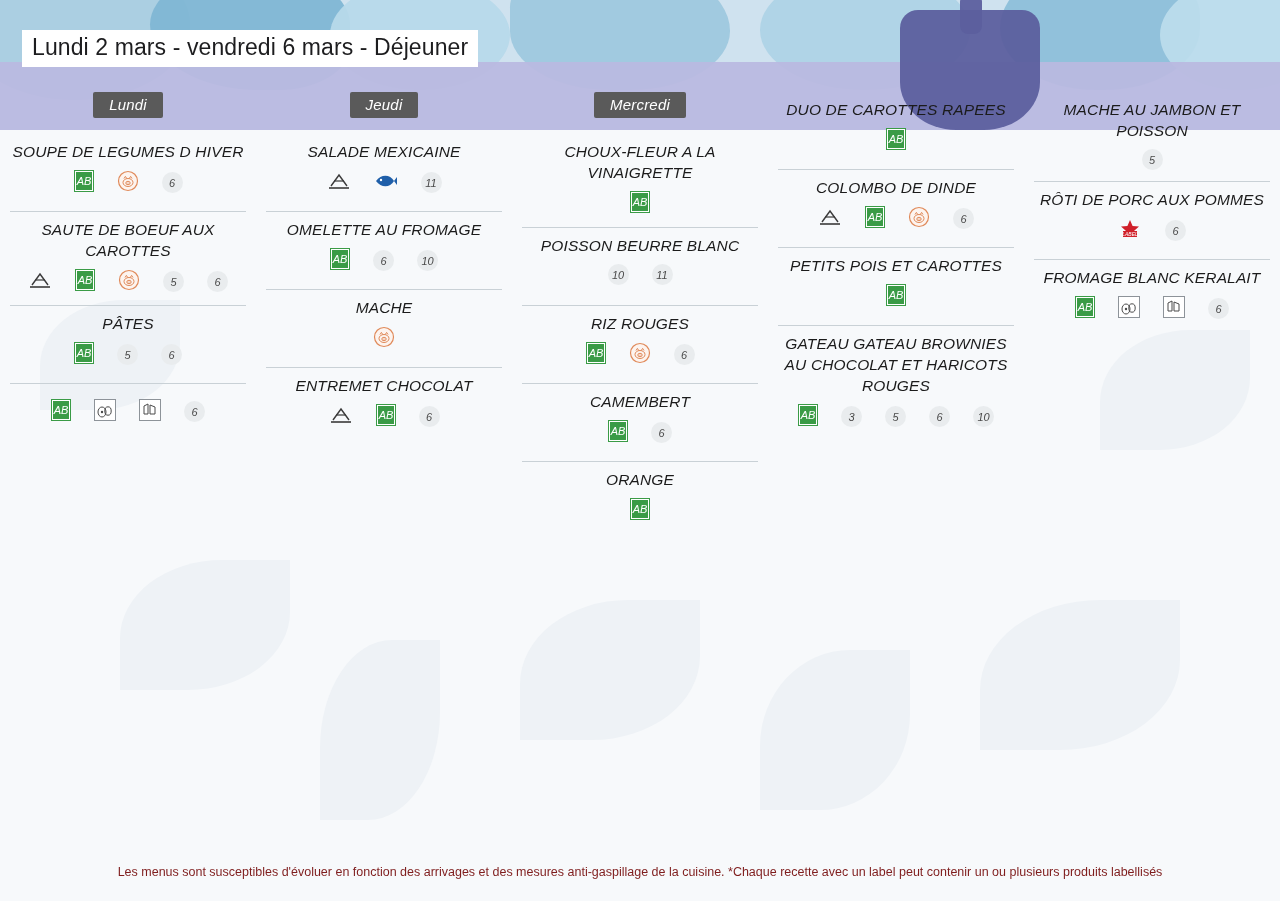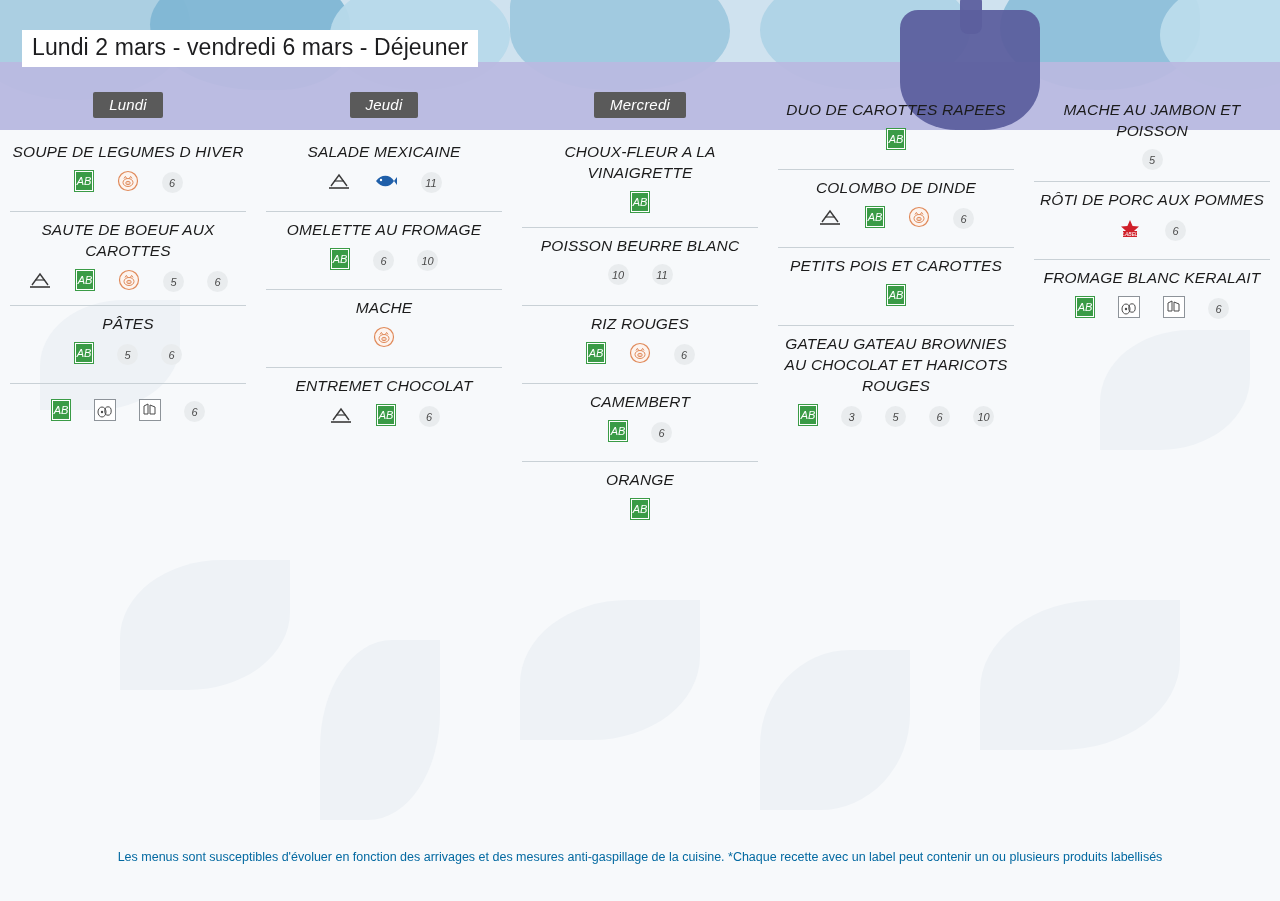--- a/index.html
+++ b/index.html
@@ -127,26 +127,26 @@
     font-size: 11px;
     display: flex; align-items: center; justify-content: center;
     flex: 0 0 auto;
   }
 
   .ic { flex: 0 0 auto; display: block; }
 
   
   #footer {
     position: absolute;
-    left: 0; bottom: 37px;
+    left: 0; bottom: 22px;
     width: 1280px;
     z-index: 3;
     text-align: center;
     font-size: 12.5px;
-    color: #0369a1;
+    color: #7f1d1d;
     padding: 0 20px;
   }
 </style>
 </head>
 <body>
 
 <div id="page">
 
   <div id="bg">
     <div class="band"></div>

